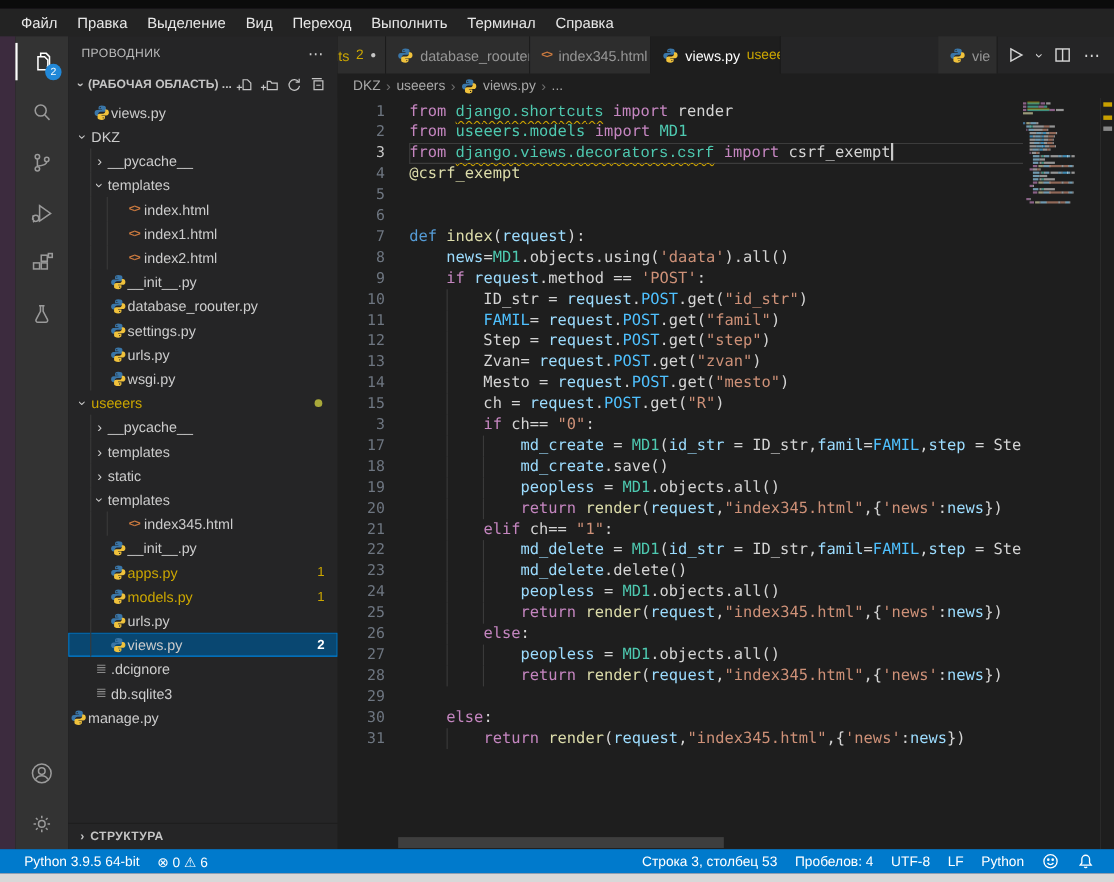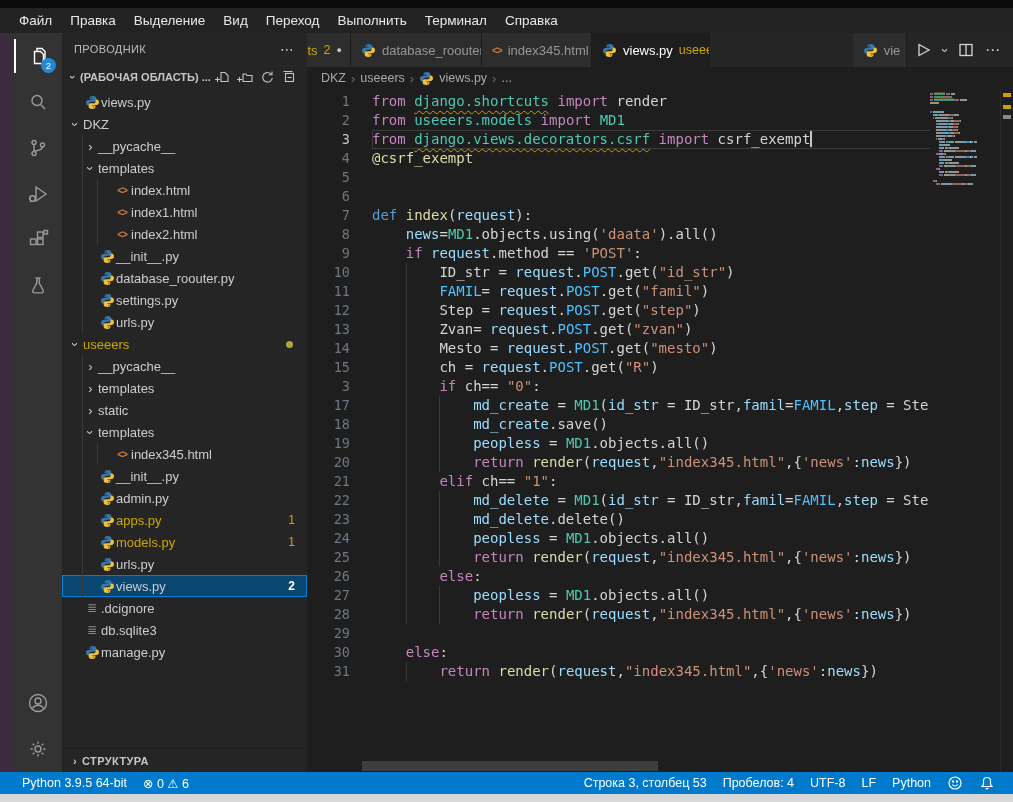--- a/index.html
+++ b/index.html
@@ -70,21 +70,21 @@
 
   #code-area { flex:1; position:relative; overflow:hidden; display:flex; }
   #gutter { width:60px; flex:none; text-align:right; padding-right:17px; padding-top:3px;
             font-family:"DejaVu Sans Mono",monospace; font-size:13.5px; line-height:19px; color:#6e7681; }
   #gutter .ln.cur { color:#c6c6c6; }
   #code { flex:1; padding-top:3px; padding-left:5px; font-family:"DejaVu Sans Mono",monospace;
           font-size:14px; line-height:19px; overflow:hidden; position:relative; white-space:pre; color:#d4d4d4; }
   .cline { height:19px; position:relative; }
   .cline.current { box-shadow:inset 0 0 0 1px #3c3c3c; }
   .cguide { position:absolute; top:0; bottom:0; width:1px; background:#3a3a3a; }
-  .tok.sq { text-decoration:underline; text-decoration-style:wavy; text-decoration-color:#c8a000; text-decoration-thickness:1px; text-underline-offset:3.5px; }
+  .tok.sq { text-decoration:underline; text-decoration-style:wavy; text-decoration-color:#c8a000; text-decoration-thickness:1px; text-underline-offset:3.5px;font-family:Liberation Mono, monospace; }
   .cursor { display:inline-block; width:2px; height:16px; background:#c8c8c8; vertical-align:-3px; }
 
   #minimap { position:absolute; top:0; right:13px; width:70px; bottom:0; background:#1e1e1e; padding-top:4px; }
   .mrow { height:2px; margin-bottom:1px; display:flex; position:relative; }
   .mrow span { height:2px; display:inline-block; opacity:.65; }
   .mwarn { position:absolute; left:0; top:-1px; height:4px; background:rgba(200,160,0,.55); }
   #overview { position:absolute; top:0; right:0; width:13px; bottom:0; background:#1e1e1e; border-left:1px solid #2a2a2a; }
   .ov-mark { position:absolute; left:2px; right:2px; height:4px; }
 
   #hscroll { position:absolute; left:55px; bottom:1px; width:296px; height:10px; background:#4a4a4a; opacity:.75; }
@@ -324,20 +324,32 @@
             <span class="ficon">
               <span style="display: inline-flex; align-items: center;">
                 <svg width="15" height="15" viewBox="0 0 15 15">
                   <path fill="#3a76a8" stroke="none" d="M7.4 1C5.7 1 4.6 1.8 4.6 3v1.6h3.1v.5H3.2C1.9 5.1 1 6.2 1 7.7s.9 2.7 2.2 2.7h1.1V8.8c0-1.2 1-2.1 2.2-2.1h3c1 0 1.8-.8 1.8-1.8V3C11.3 1.8 9.9 1 7.4 1zM6.2 2.3c.3 0 .6.3.6.6s-.3.6-.6.6-.6-.3-.6-.6.3-.6.6-.6z"></path>
                   <path fill="#f0c23c" stroke="none" d="M7.6 14c1.7 0 2.8-.8 2.8-2v-1.6H7.3v-.5h4.5c1.3 0 2.2-1.1 2.2-2.6S13.1 4.6 11.8 4.6h-1.1v1.6c0 1.2-1 2.1-2.2 2.1h-3c-1 0-1.8.8-1.8 1.8V12c0 1.2 1.4 2 3.9 2zm1.2-1.3c-.3 0-.6-.3-.6-.6s.3-.6.6-.6.6.3.6.6-.3.6-.6.6z"></path>
                 </svg>
               </span>
             </span>
             <span>urls.py</span>
           </div>
+          <div class="trow" style="padding-left: 36px;">
+            <span class="guide" style="left: 20px;"></span>
+            <span class="ficon">
+              <span style="display: inline-flex; align-items: center;">
+                <svg width="15" height="15" viewBox="0 0 15 15">
+                  <path fill="#3a76a8" stroke="none" d="M7.4 1C5.7 1 4.6 1.8 4.6 3v1.6h3.1v.5H3.2C1.9 5.1 1 6.2 1 7.7s.9 2.7 2.2 2.7h1.1V8.8c0-1.2 1-2.1 2.2-2.1h3c1 0 1.8-.8 1.8-1.8V3C11.3 1.8 9.9 1 7.4 1zM6.2 2.3c.3 0 .6.3.6.6s-.3.6-.6.6-.6-.3-.6-.6.3-.6.6-.6z"></path>
+                  <path fill="#f0c23c" stroke="none" d="M7.6 14c1.7 0 2.8-.8 2.8-2v-1.6H7.3v-.5h4.5c1.3 0 2.2-1.1 2.2-2.6S13.1 4.6 11.8 4.6h-1.1v1.6c0 1.2-1 2.1-2.2 2.1h-3c-1 0-1.8.8-1.8 1.8V12c0 1.2 1.4 2 3.9 2zm1.2-1.3c-.3 0-.6-.3-.6-.6s.3-.6.6-.6.6.3.6.6-.3.6-.6.6z"></path>
+                </svg>
+              </span>
+            </span>
+            <span>wsgi.py</span>
+          </div>
           <div class="trow warn" style="padding-left: 6px;">
             <span class="chev open">›</span>
             <span>useeers</span>
             <span class="tdot"></span>
           </div>
           <div class="trow" style="padding-left: 21px;">
             <span class="guide" style="left: 20px;"></span>
             <span class="chev">›</span>
             <span>__pycache__</span>
           </div>
@@ -371,32 +383,20 @@
             <span class="ficon">
               <span style="display: inline-flex; align-items: center;">
                 <svg width="15" height="15" viewBox="0 0 15 15">
                   <path fill="#3a76a8" stroke="none" d="M7.4 1C5.7 1 4.6 1.8 4.6 3v1.6h3.1v.5H3.2C1.9 5.1 1 6.2 1 7.7s.9 2.7 2.2 2.7h1.1V8.8c0-1.2 1-2.1 2.2-2.1h3c1 0 1.8-.8 1.8-1.8V3C11.3 1.8 9.9 1 7.4 1zM6.2 2.3c.3 0 .6.3.6.6s-.3.6-.6.6-.6-.3-.6-.6.3-.6.6-.6z"></path>
                   <path fill="#f0c23c" stroke="none" d="M7.6 14c1.7 0 2.8-.8 2.8-2v-1.6H7.3v-.5h4.5c1.3 0 2.2-1.1 2.2-2.6S13.1 4.6 11.8 4.6h-1.1v1.6c0 1.2-1 2.1-2.2 2.1h-3c-1 0-1.8.8-1.8 1.8V12c0 1.2 1.4 2 3.9 2zm1.2-1.3c-.3 0-.6-.3-.6-.6s.3-.6.6-.6.6.3.6.6-.3.6-.6.6z"></path>
                 </svg>
               </span>
             </span>
             <span>__init__.py</span>
           </div>
-          <div class="trow" style="padding-left: 36px;">
-            <span class="guide" style="left: 20px;"></span>
-            <span class="ficon">
-              <span style="display: inline-flex; align-items: center;">
-                <svg width="15" height="15" viewBox="0 0 15 15">
-                  <path fill="#3a76a8" stroke="none" d="M7.4 1C5.7 1 4.6 1.8 4.6 3v1.6h3.1v.5H3.2C1.9 5.1 1 6.2 1 7.7s.9 2.7 2.2 2.7h1.1V8.8c0-1.2 1-2.1 2.2-2.1h3c1 0 1.8-.8 1.8-1.8V3C11.3 1.8 9.9 1 7.4 1zM6.2 2.3c.3 0 .6.3.6.6s-.3.6-.6.6-.6-.3-.6-.6.3-.6.6-.6z"></path>
-                  <path fill="#f0c23c" stroke="none" d="M7.6 14c1.7 0 2.8-.8 2.8-2v-1.6H7.3v-.5h4.5c1.3 0 2.2-1.1 2.2-2.6S13.1 4.6 11.8 4.6h-1.1v1.6c0 1.2-1 2.1-2.2 2.1h-3c-1 0-1.8.8-1.8 1.8V12c0 1.2 1.4 2 3.9 2zm1.2-1.3c-.3 0-.6-.3-.6-.6s.3-.6.6-.6.6.3.6.6-.3.6-.6.6z"></path>
-                </svg>
-              </span>
-            </span>
-            <span>admin.py</span>
-          </div>
           <div class="trow warn" style="padding-left: 36px;">
             <span class="guide" style="left: 20px;"></span>
             <span class="ficon">
               <span style="display: inline-flex; align-items: center;">
                 <svg width="15" height="15" viewBox="0 0 15 15">
                   <path fill="#3a76a8" stroke="none" d="M7.4 1C5.7 1 4.6 1.8 4.6 3v1.6h3.1v.5H3.2C1.9 5.1 1 6.2 1 7.7s.9 2.7 2.2 2.7h1.1V8.8c0-1.2 1-2.1 2.2-2.1h3c1 0 1.8-.8 1.8-1.8V3C11.3 1.8 9.9 1 7.4 1zM6.2 2.3c.3 0 .6.3.6.6s-.3.6-.6.6-.6-.3-.6-.6.3-.6.6-.6z"></path>
                   <path fill="#f0c23c" stroke="none" d="M7.6 14c1.7 0 2.8-.8 2.8-2v-1.6H7.3v-.5h4.5c1.3 0 2.2-1.1 2.2-2.6S13.1 4.6 11.8 4.6h-1.1v1.6c0 1.2-1 2.1-2.2 2.1h-3c-1 0-1.8.8-1.8 1.8V12c0 1.2 1.4 2 3.9 2zm1.2-1.3c-.3 0-.6-.3-.6-.6s.3-.6.6-.6.6.3.6.6-.3.6-.6.6z"></path>
                 </svg>
               </span>
             </span>
@@ -450,21 +450,21 @@
             <span>.dcignore</span>
           </div>
           <div class="trow" style="padding-left: 21px;">
             <span class="ficon">
               <span style="display: inline-flex; align-items: center;">
                 <span style="color:#8a8a8a;font-size:12px;">≣</span>
               </span>
             </span>
             <span>db.sqlite3</span>
           </div>
-          <div class="trow" style="padding-left: 21px;">
+          <div class="trow" style="">
             <span class="ficon">
               <span style="display: inline-flex; align-items: center;">
                 <svg width="15" height="15" viewBox="0 0 15 15">
                   <path fill="#3a76a8" stroke="none" d="M7.4 1C5.7 1 4.6 1.8 4.6 3v1.6h3.1v.5H3.2C1.9 5.1 1 6.2 1 7.7s.9 2.7 2.2 2.7h1.1V8.8c0-1.2 1-2.1 2.2-2.1h3c1 0 1.8-.8 1.8-1.8V3C11.3 1.8 9.9 1 7.4 1zM6.2 2.3c.3 0 .6.3.6.6s-.3.6-.6.6-.6-.3-.6-.6.3-.6.6-.6z"></path>
                   <path fill="#f0c23c" stroke="none" d="M7.6 14c1.7 0 2.8-.8 2.8-2v-1.6H7.3v-.5h4.5c1.3 0 2.2-1.1 2.2-2.6S13.1 4.6 11.8 4.6h-1.1v1.6c0 1.2-1 2.1-2.2 2.1h-3c-1 0-1.8.8-1.8 1.8V12c0 1.2 1.4 2 3.9 2zm1.2-1.3c-.3 0-.6-.3-.6-.6s.3-.6.6-.6.6.3.6.6-.3.6-.6.6z"></path>
                 </svg>
               </span>
             </span>
             <span>manage.py</span>
           </div>

